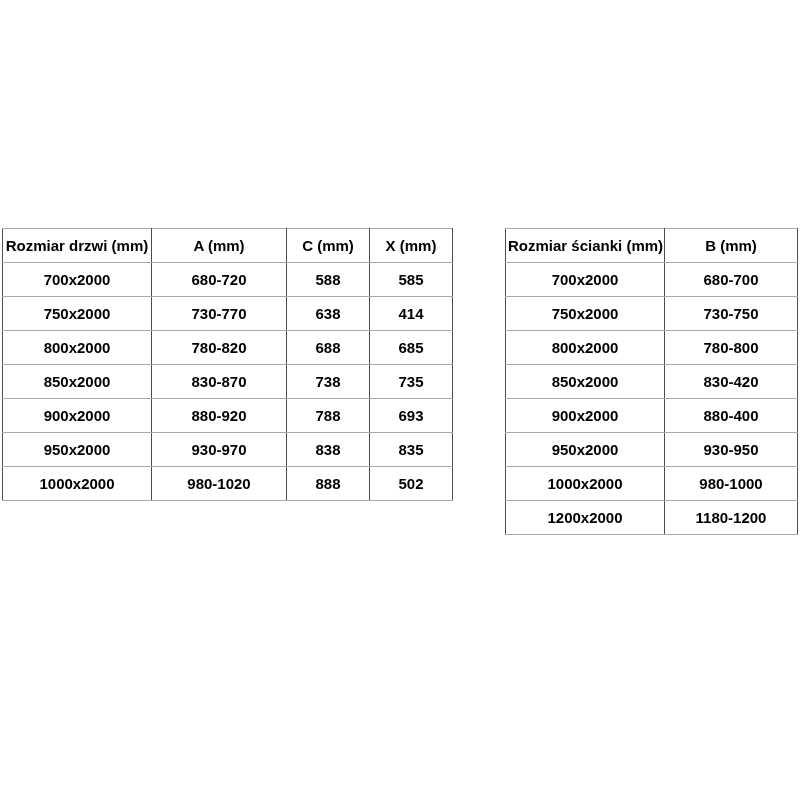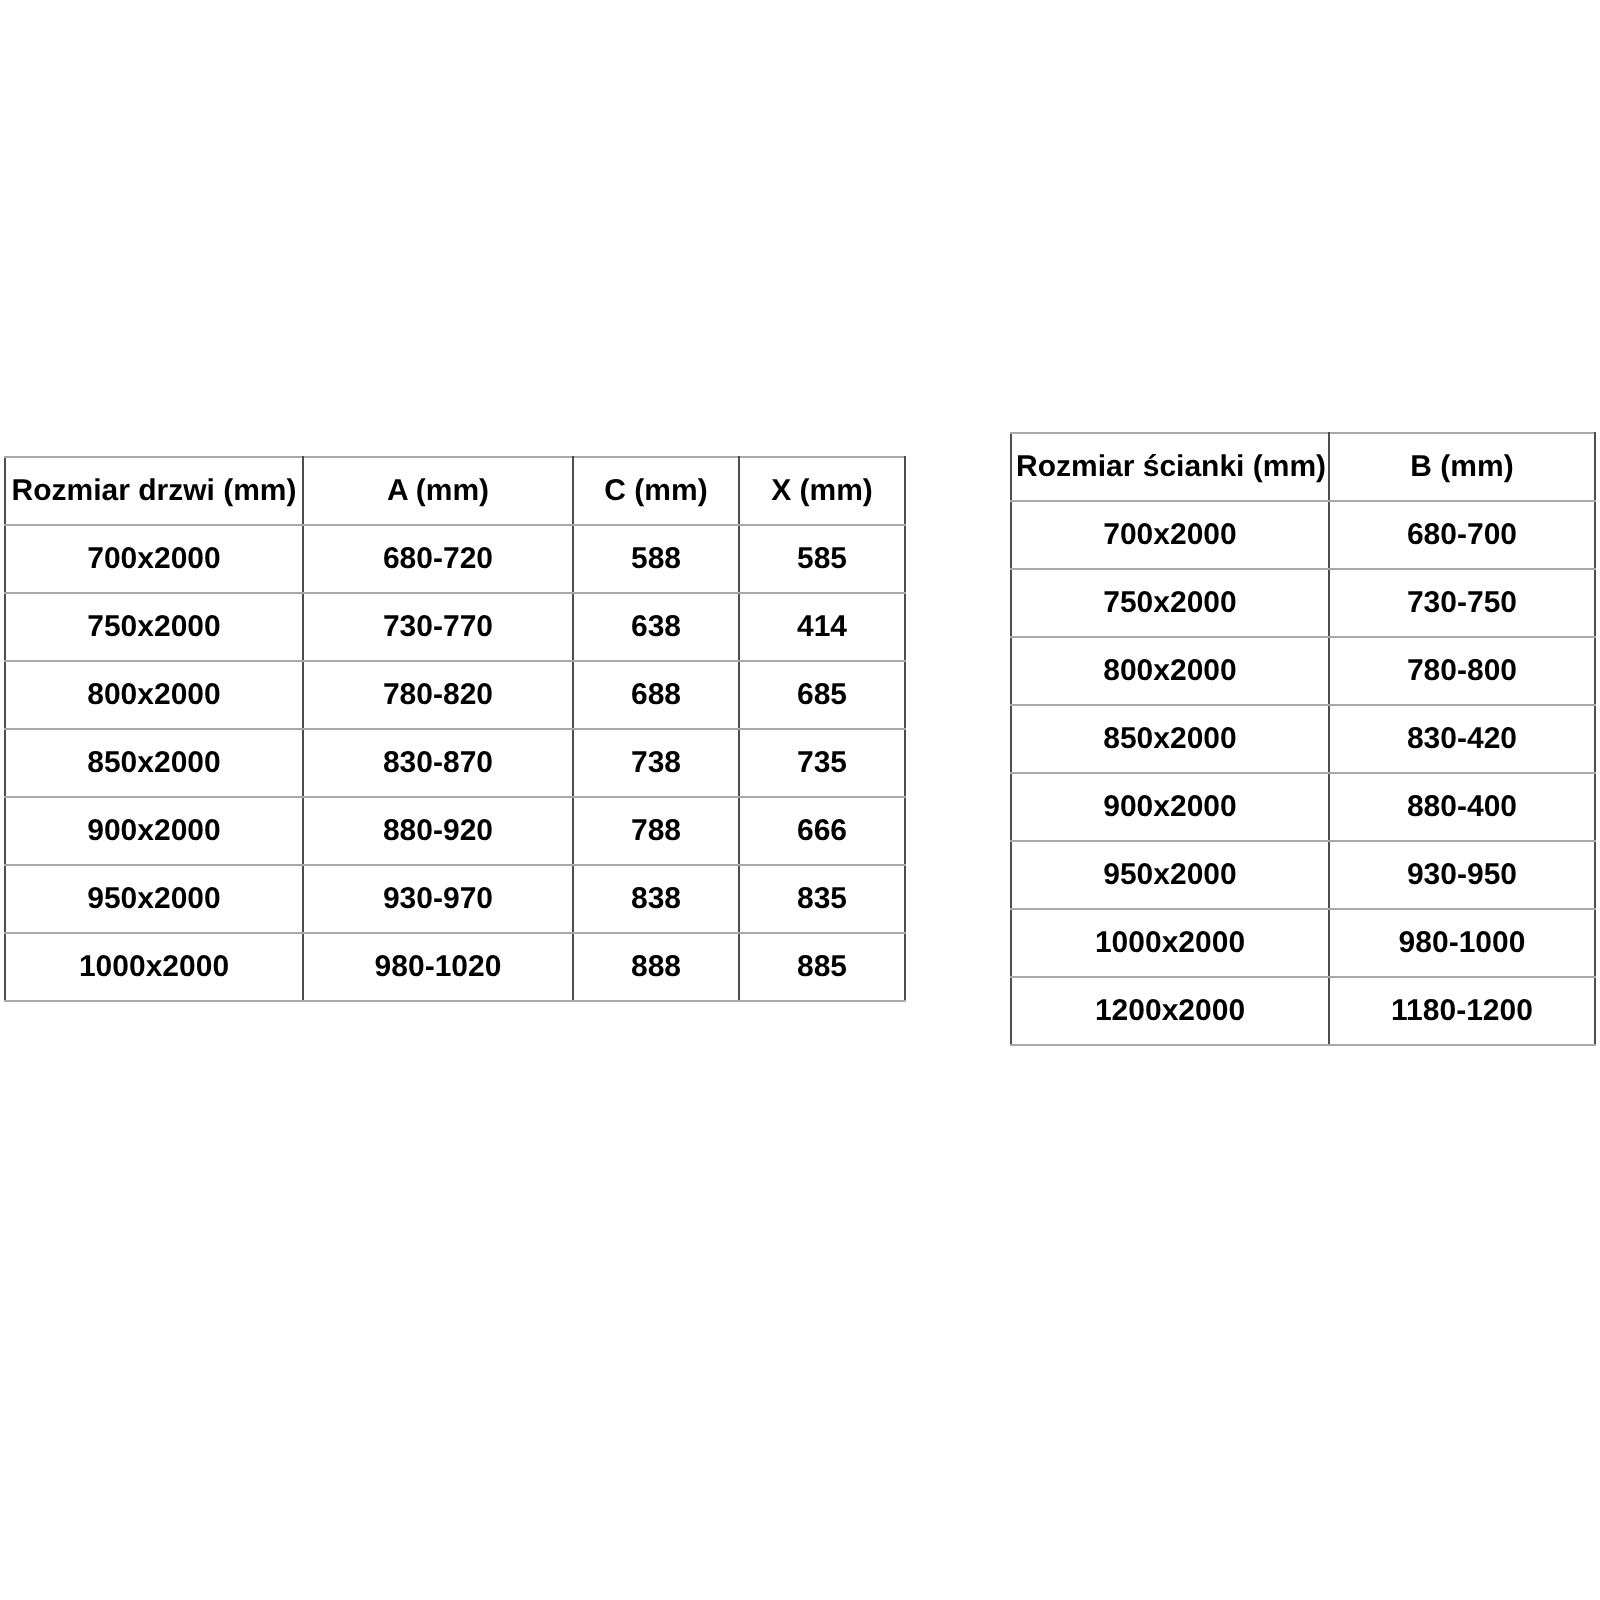--- a/index.html
+++ b/index.html
@@ -24,21 +24,21 @@
     height: 800px;
     background: var(--bg);
   }
   table.spec {
     border-collapse: collapse;
     table-layout: fixed;
     position: absolute;
     background: var(--bg);
   }
   #door-table { left: 2px; top: 228px; width: 450px; }
-  #wall-table { left: 505px; top: 216px; width: 292px; }
+  #wall-table { left: 505px; top: 228px; width: 292px; }
 
   table.spec th, table.spec td {
     border-top: 1px solid var(--border-h);
     border-bottom: 1px solid var(--border-h);
     border-left: 1px solid var(--border-v);
     border-right: 1px solid var(--border-v);
     height: 34px;
     text-align: center;
     vertical-align: middle;
     font-size: 15px;
@@ -98,33 +98,33 @@
         <tr>
           <td>850x2000</td>
           <td>830-870</td>
           <td>738</td>
           <td>735</td>
         </tr>
         <tr>
           <td>900x2000</td>
           <td>880-920</td>
           <td>788</td>
-          <td>666</td>
+          <td>693</td>
         </tr>
         <tr>
           <td>950x2000</td>
           <td>930-970</td>
           <td>838</td>
           <td>835</td>
         </tr>
         <tr>
           <td>1000x2000</td>
           <td>980-1020</td>
           <td>888</td>
-          <td>885</td>
+          <td>502</td>
         </tr>
       </tbody>
   </table>
 
   <table class="spec" id="wall-table">
     <colgroup>
         <col class="c0">
         <col class="c1">
       </colgroup>
     <thead>

